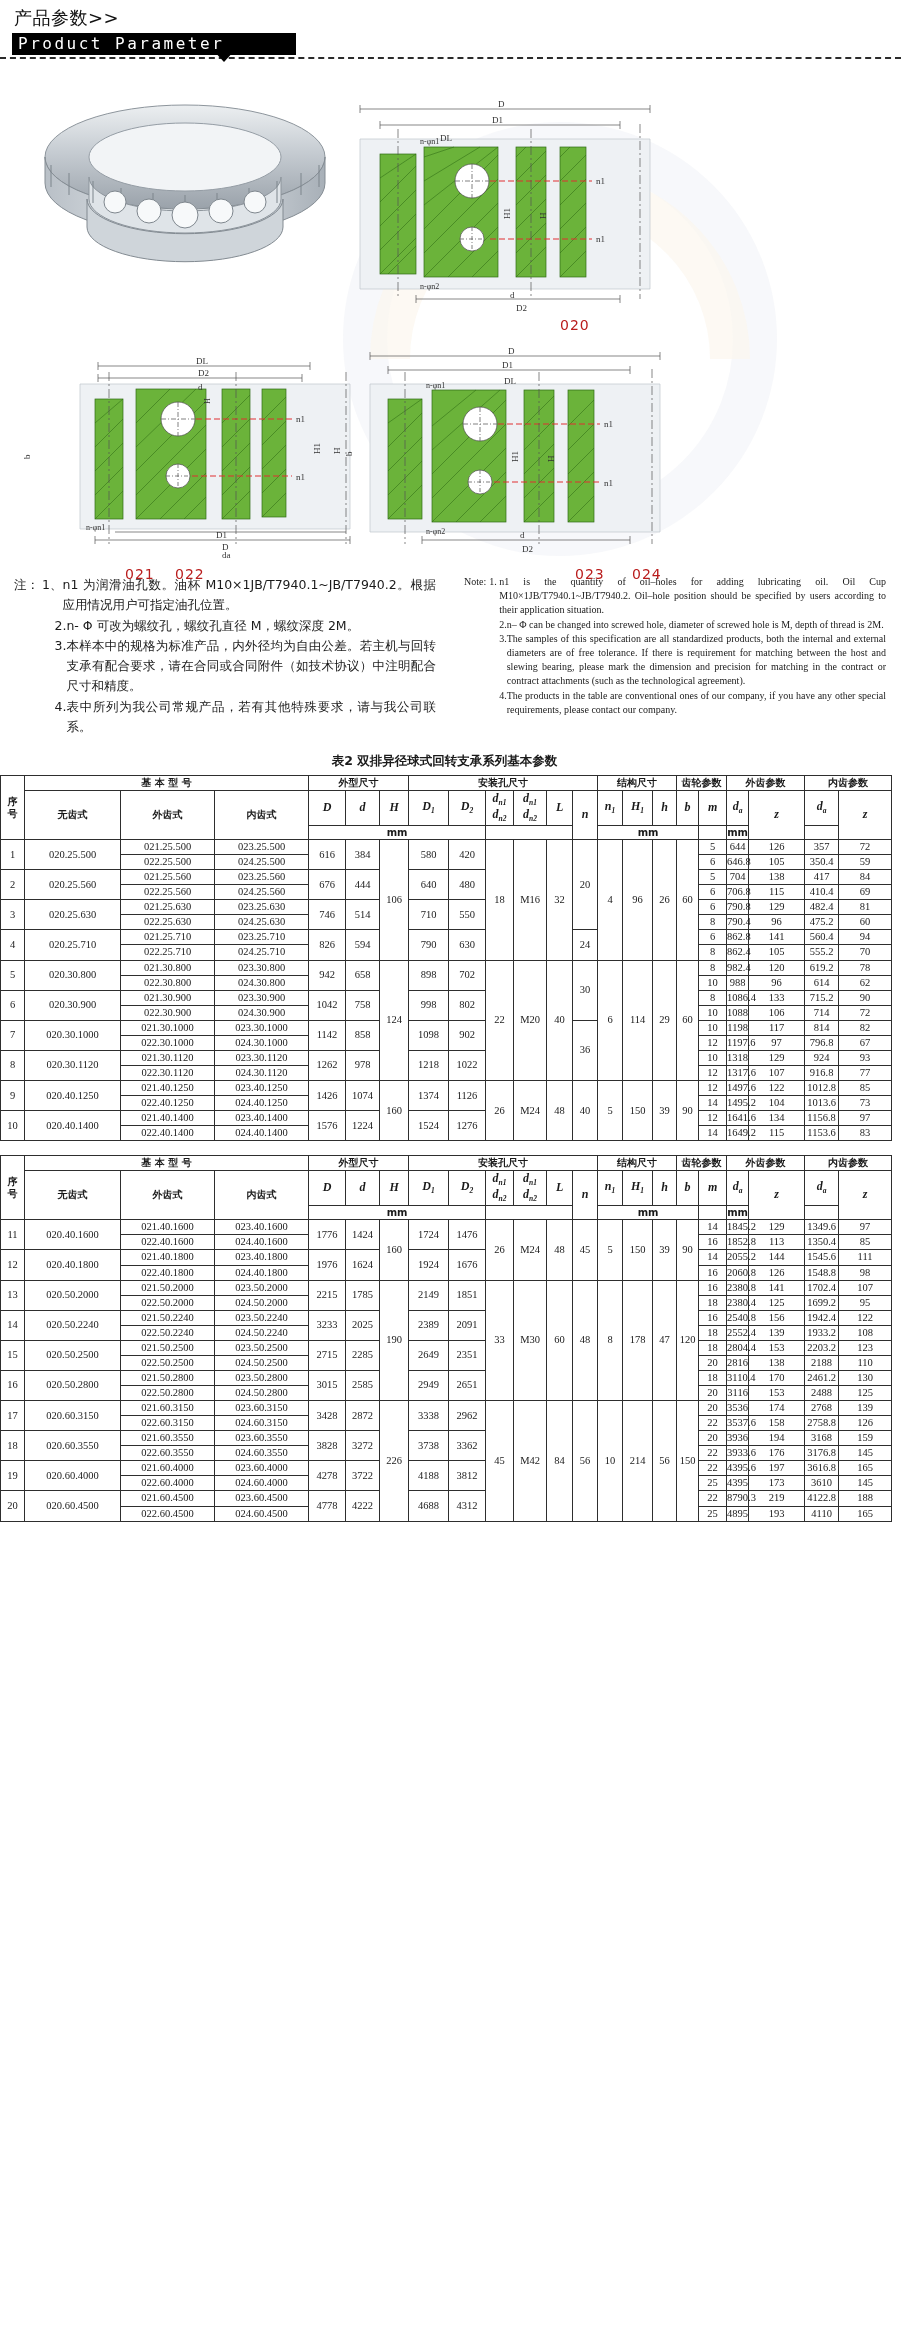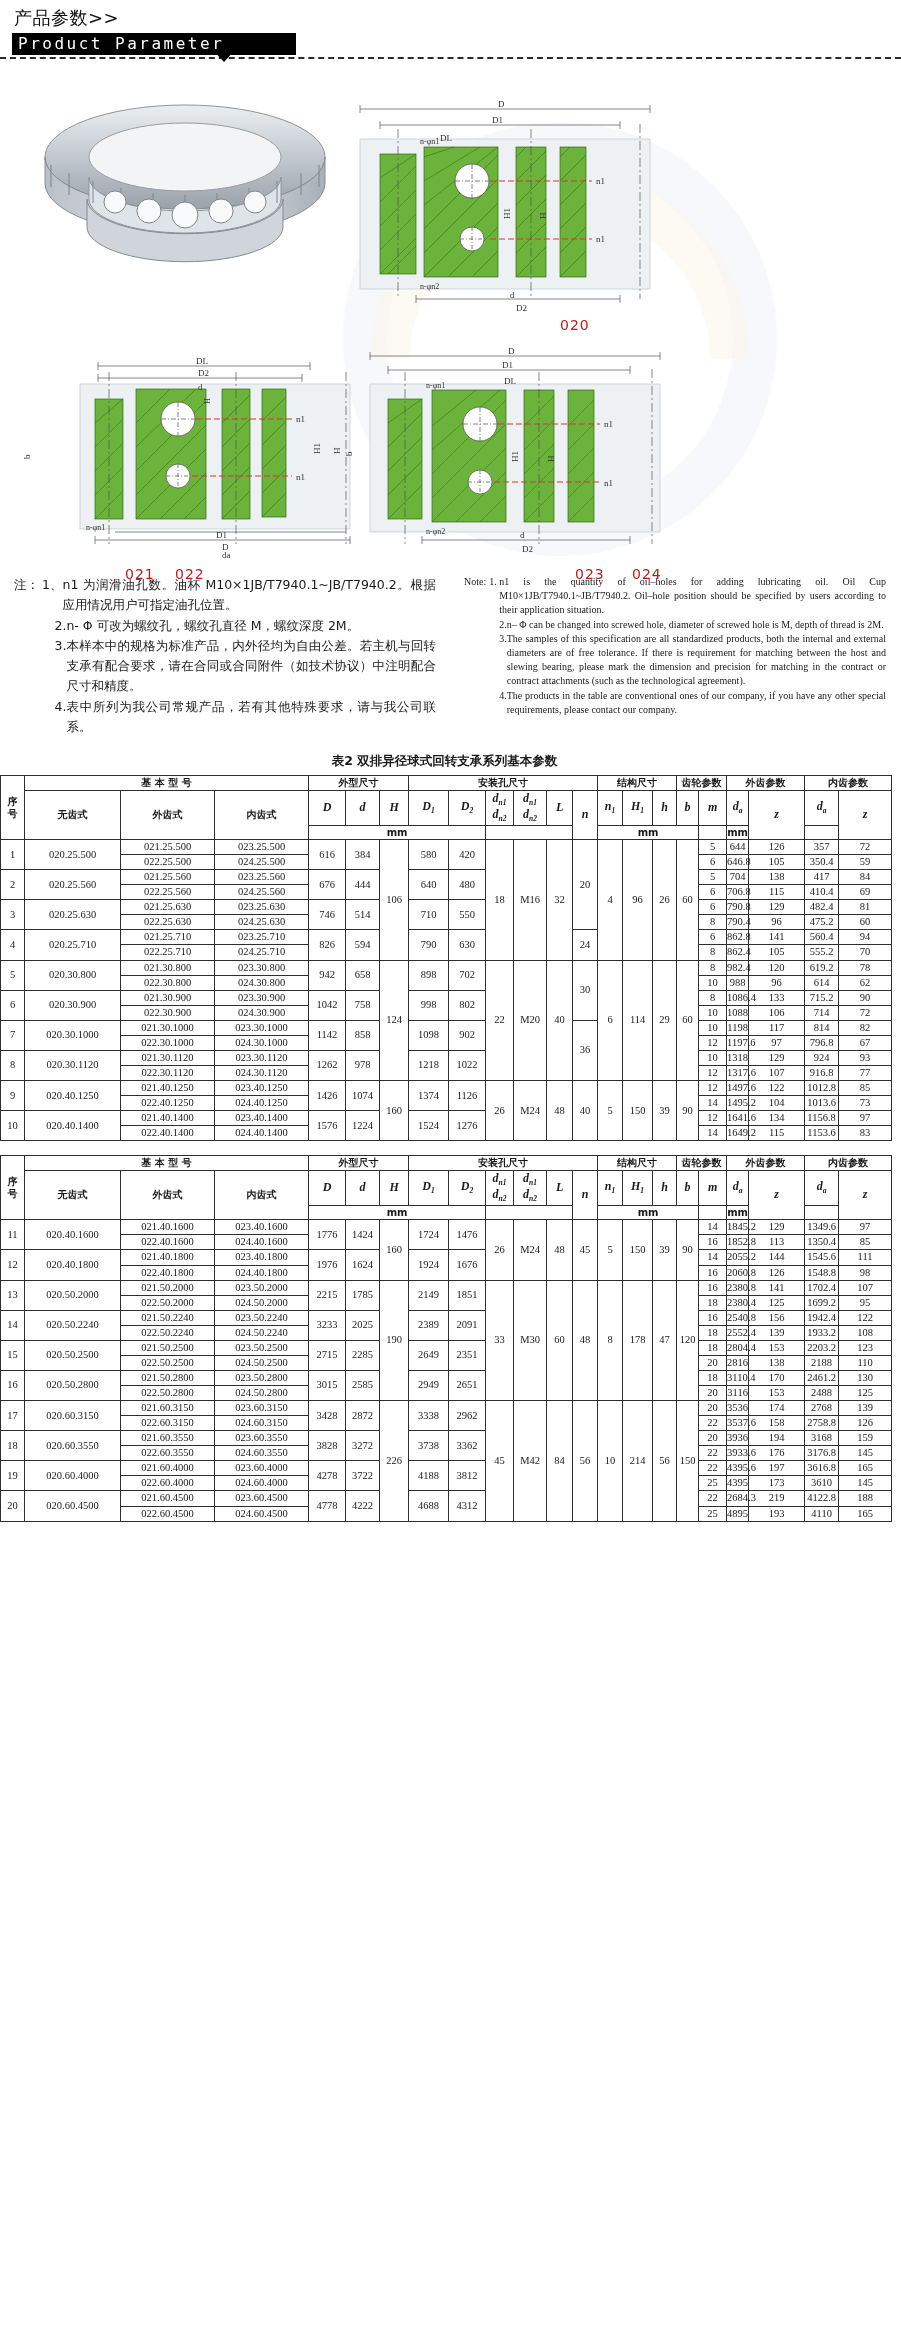--- a/index.html
+++ b/index.html
@@ -1081,21 +1081,21 @@
         <tr>
           <td rowspan="2">20</td>
           <td rowspan="2" class="model">020.60.4500</td>
           <td class="model">021.60.4500</td>
           <td class="model">023.60.4500</td>
           <td rowspan="2">4778</td>
           <td rowspan="2">4222</td>
           <td rowspan="2">4688</td>
           <td rowspan="2">4312</td>
           <td>22</td>
-          <td>2684.3</td>
+          <td>8790.3</td>
           <td>219</td>
           <td>4122.8</td>
           <td>188</td>
         </tr>
         <tr>
           <td class="model">022.60.4500</td>
           <td class="model">024.60.4500</td>
           <td>25</td>
           <td>4895</td>
           <td>193</td>

